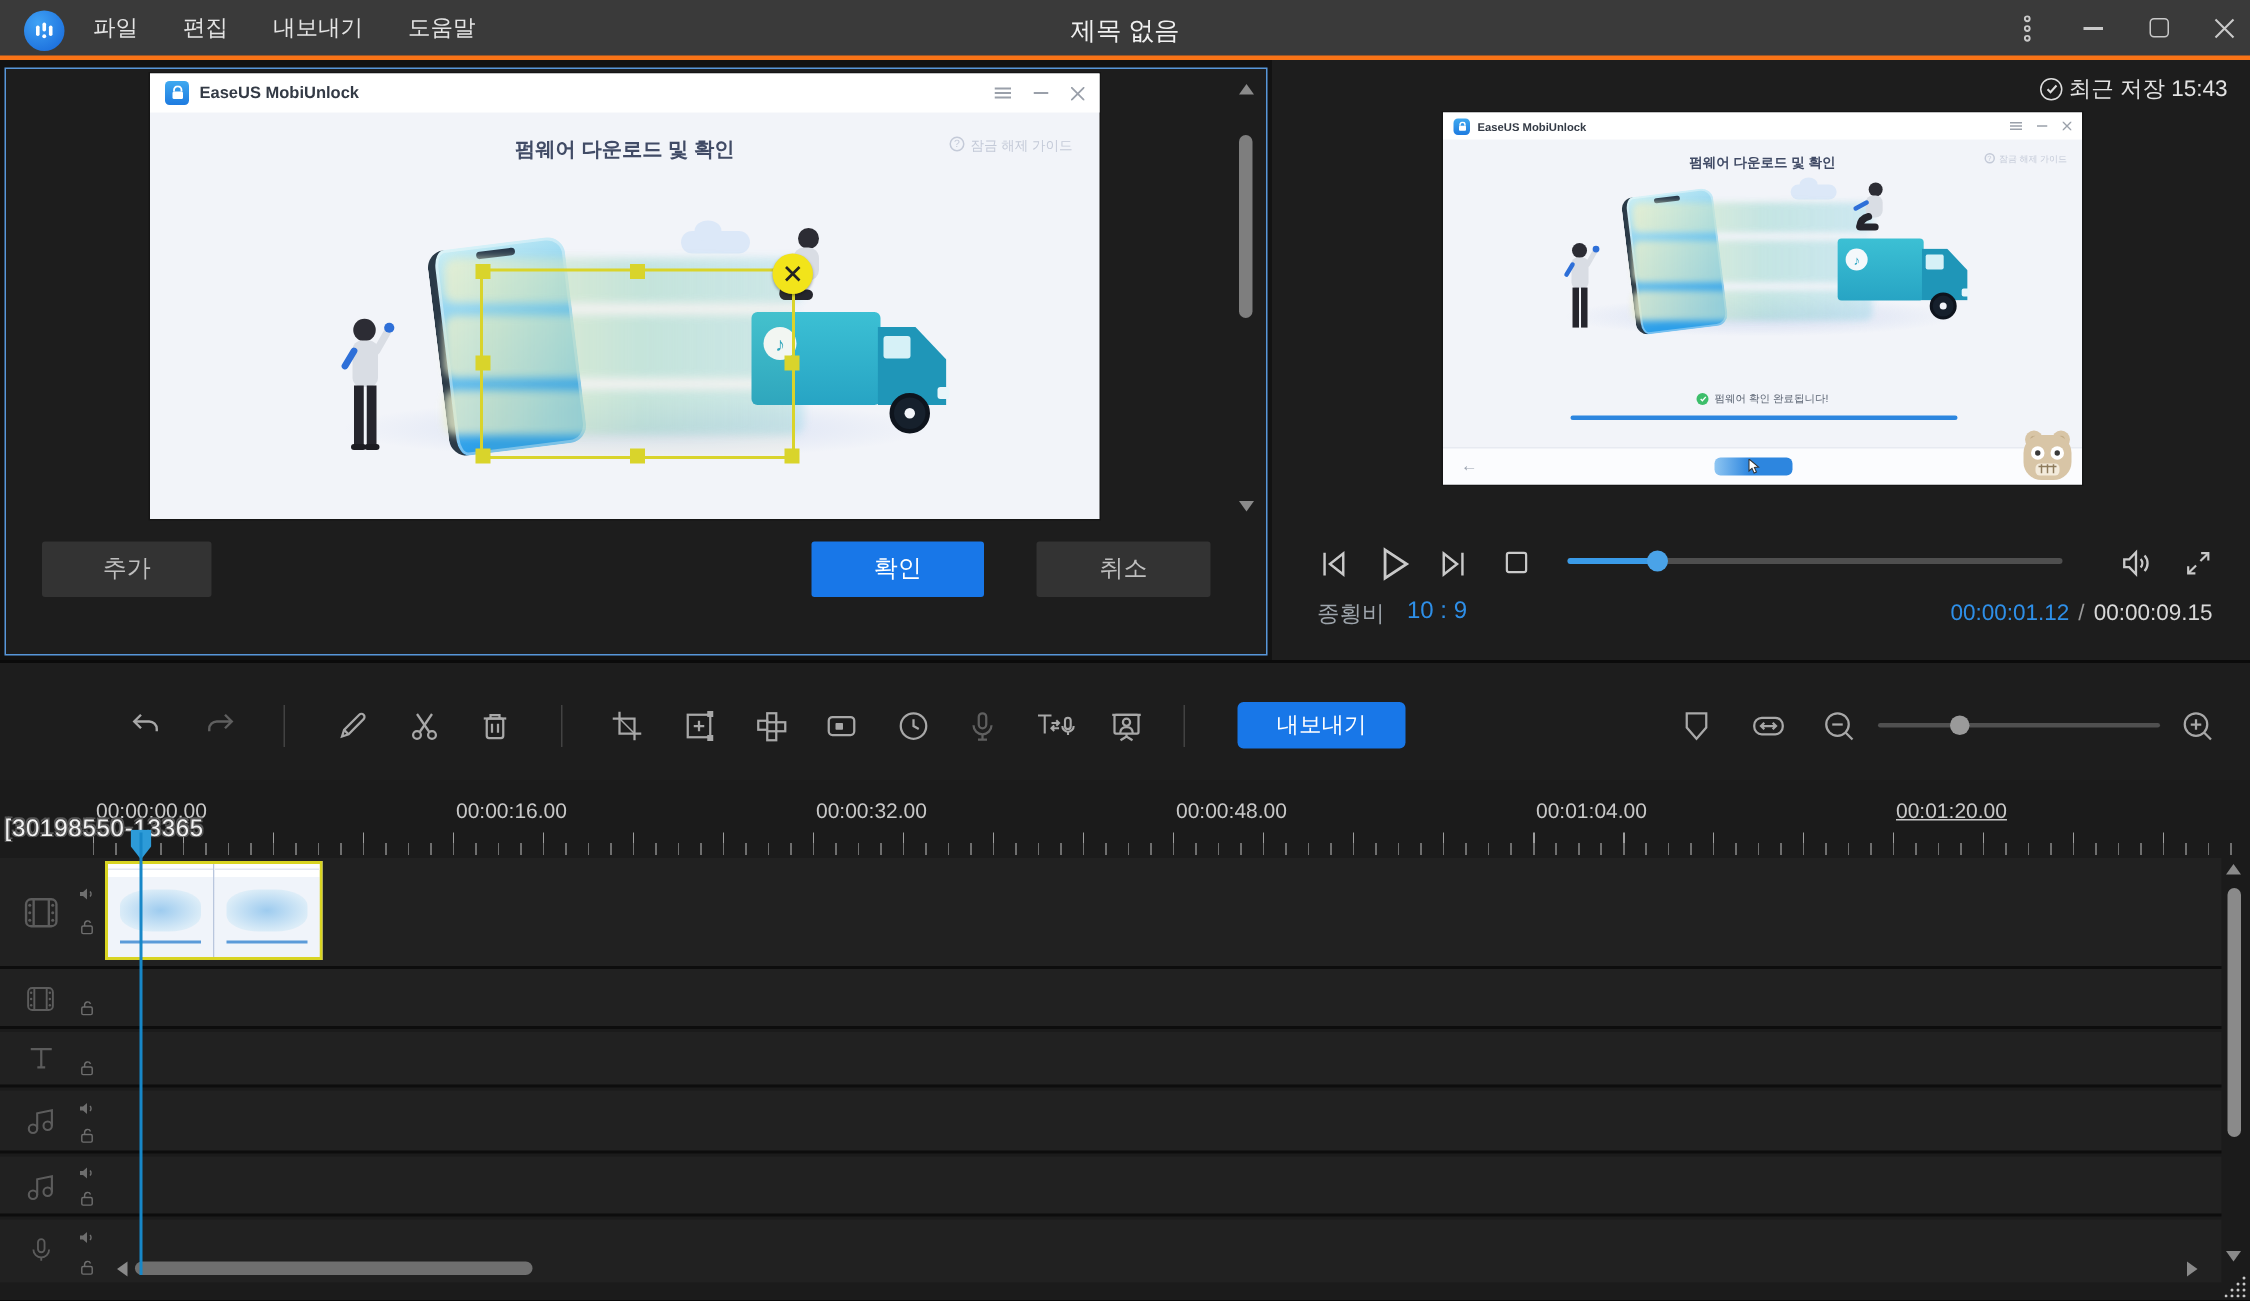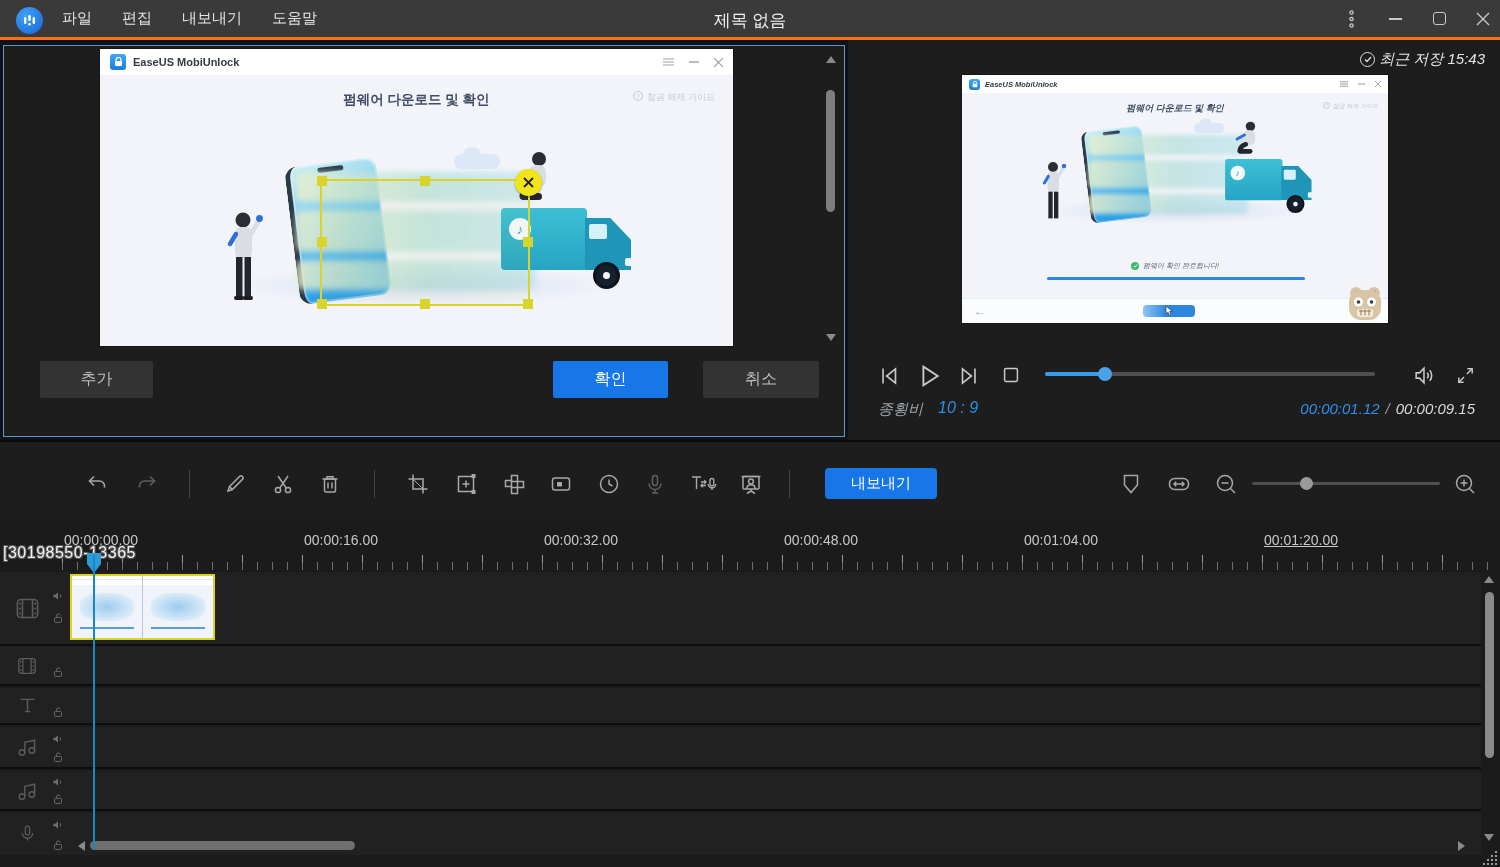--- a/index.html
+++ b/index.html
@@ -16,21 +16,21 @@
   .menu-item { color:#E4E4E4; font-size:15px; cursor:default; }
   .win-title { position:absolute; left:50%; top:9px; transform:translateX(-50%); color:#F0F0F0; font-size:17px; }
   .win-controls { position:absolute; right:8px; top:0; height:37px; display:flex; align-items:center; gap:26px; }
   .wc { width:18px; height:18px; display:flex; align-items:center; justify-content:center; color:#C9C9C9; }
   .min-bar { width:13px; height:2px; background:#C9C9C9; }
   .max-box { width:13px; height:13px; border:1.5px solid #C9C9C9; border-radius:3px; }
 
   
   .main { position:absolute; left:0; top:40px; width:1500px; height:400px; background:#121212; }
   .left-panel { position:absolute; left:3px; top:5px; width:842px; height:392px; background:#1D1D1D; border:1px solid #5796D9; }
-  .right-panel { position:absolute; left:848px; top:0; width:652px; height:400px; background:#1D1D1D;font-style:italic; }
+  .right-panel { position:absolute; left:848px; top:0; width:652px; height:400px; background:#1D1D1D; }
 
   
   .mobi { position:absolute; background:#F2F4F9; box-shadow:0 0 0 1px rgba(0,0,0,.25); }
   .mobi-titlebar { position:absolute; left:0; top:0; right:0; background:#FFFFFF; display:flex; align-items:center; }
   .mobi-lock { border-radius:3px; background:linear-gradient(180deg,#3FA9F0,#1E7BE0); display:flex; align-items:center; justify-content:center; }
   .mobi-title { color:#333A45; font-weight:bold; }
   .mobi-tbicons { margin-left:auto; display:flex; align-items:center; color:#9AA0AA; }
   .mobi-header { position:absolute; left:0; right:0; text-align:center; color:#40496180; color:#414B66; font-weight:bold; }
   .mobi-guide { position:absolute; display:flex; align-items:flex-start; color:#C4CAD8; }
   .qmark { border:1px solid #C4CAD8; border-radius:50%; display:inline-flex; align-items:center; justify-content:center; color:#C4CAD8; }
@@ -66,21 +66,21 @@
   
   .status-line { position:absolute; left:0; right:0; display:flex; justify-content:center; align-items:center; gap:4px; color:#5A6372; }
   .gcheck { border-radius:50%; background:#3DBE6B; display:inline-flex; align-items:center; justify-content:center; }
   .prog-line { position:absolute; height:3px; background:#2D86DF; border-radius:2px; }
   .mobi-footer { position:absolute; left:0; right:0; bottom:0; background:#FBFCFE; border-top:1px solid #E7EAF1; }
   .back-arrow { position:absolute; left:12px; top:6px; color:#9AA2AE; font-size:11px; }
   .pill-btn { position:absolute; border-radius:4px; background:linear-gradient(90deg,#8FC6F2,#2D86DF 45%); display:flex; align-items:center; justify-content:center; }
   .mascot { position:absolute; }
 
   
-  .pbtn { position:absolute; height:37px; display:flex; align-items:center; justify-content:center; font-size:16px; border-radius:2px;margin-left:12px; }
+  .pbtn { position:absolute; height:37px; display:flex; align-items:center; justify-content:center; font-size:16px; border-radius:2px; }
   .pbtn.dark { background:#333333; color:#BFBFBF; }
   .pbtn.blue { background:#1877E8; color:#FFFFFF; }
 
   
   .sb-thumb-v { position:absolute; width:9px; border-radius:5px; background:#8A8A8A; }
   .sb-thumb-h { position:absolute; height:9px; border-radius:5px; background:#6F6F6F; }
   .tri { width:0; height:0; position:absolute; }
   .tri.up { border-left:5px solid transparent; border-right:5px solid transparent; border-bottom:7px solid #8A8A8A; }
   .tri.down { border-left:5px solid transparent; border-right:5px solid transparent; border-top:7px solid #8A8A8A; }
   .tri.left { border-top:5px solid transparent; border-bottom:5px solid transparent; border-right:7px solid #8A8A8A; }

